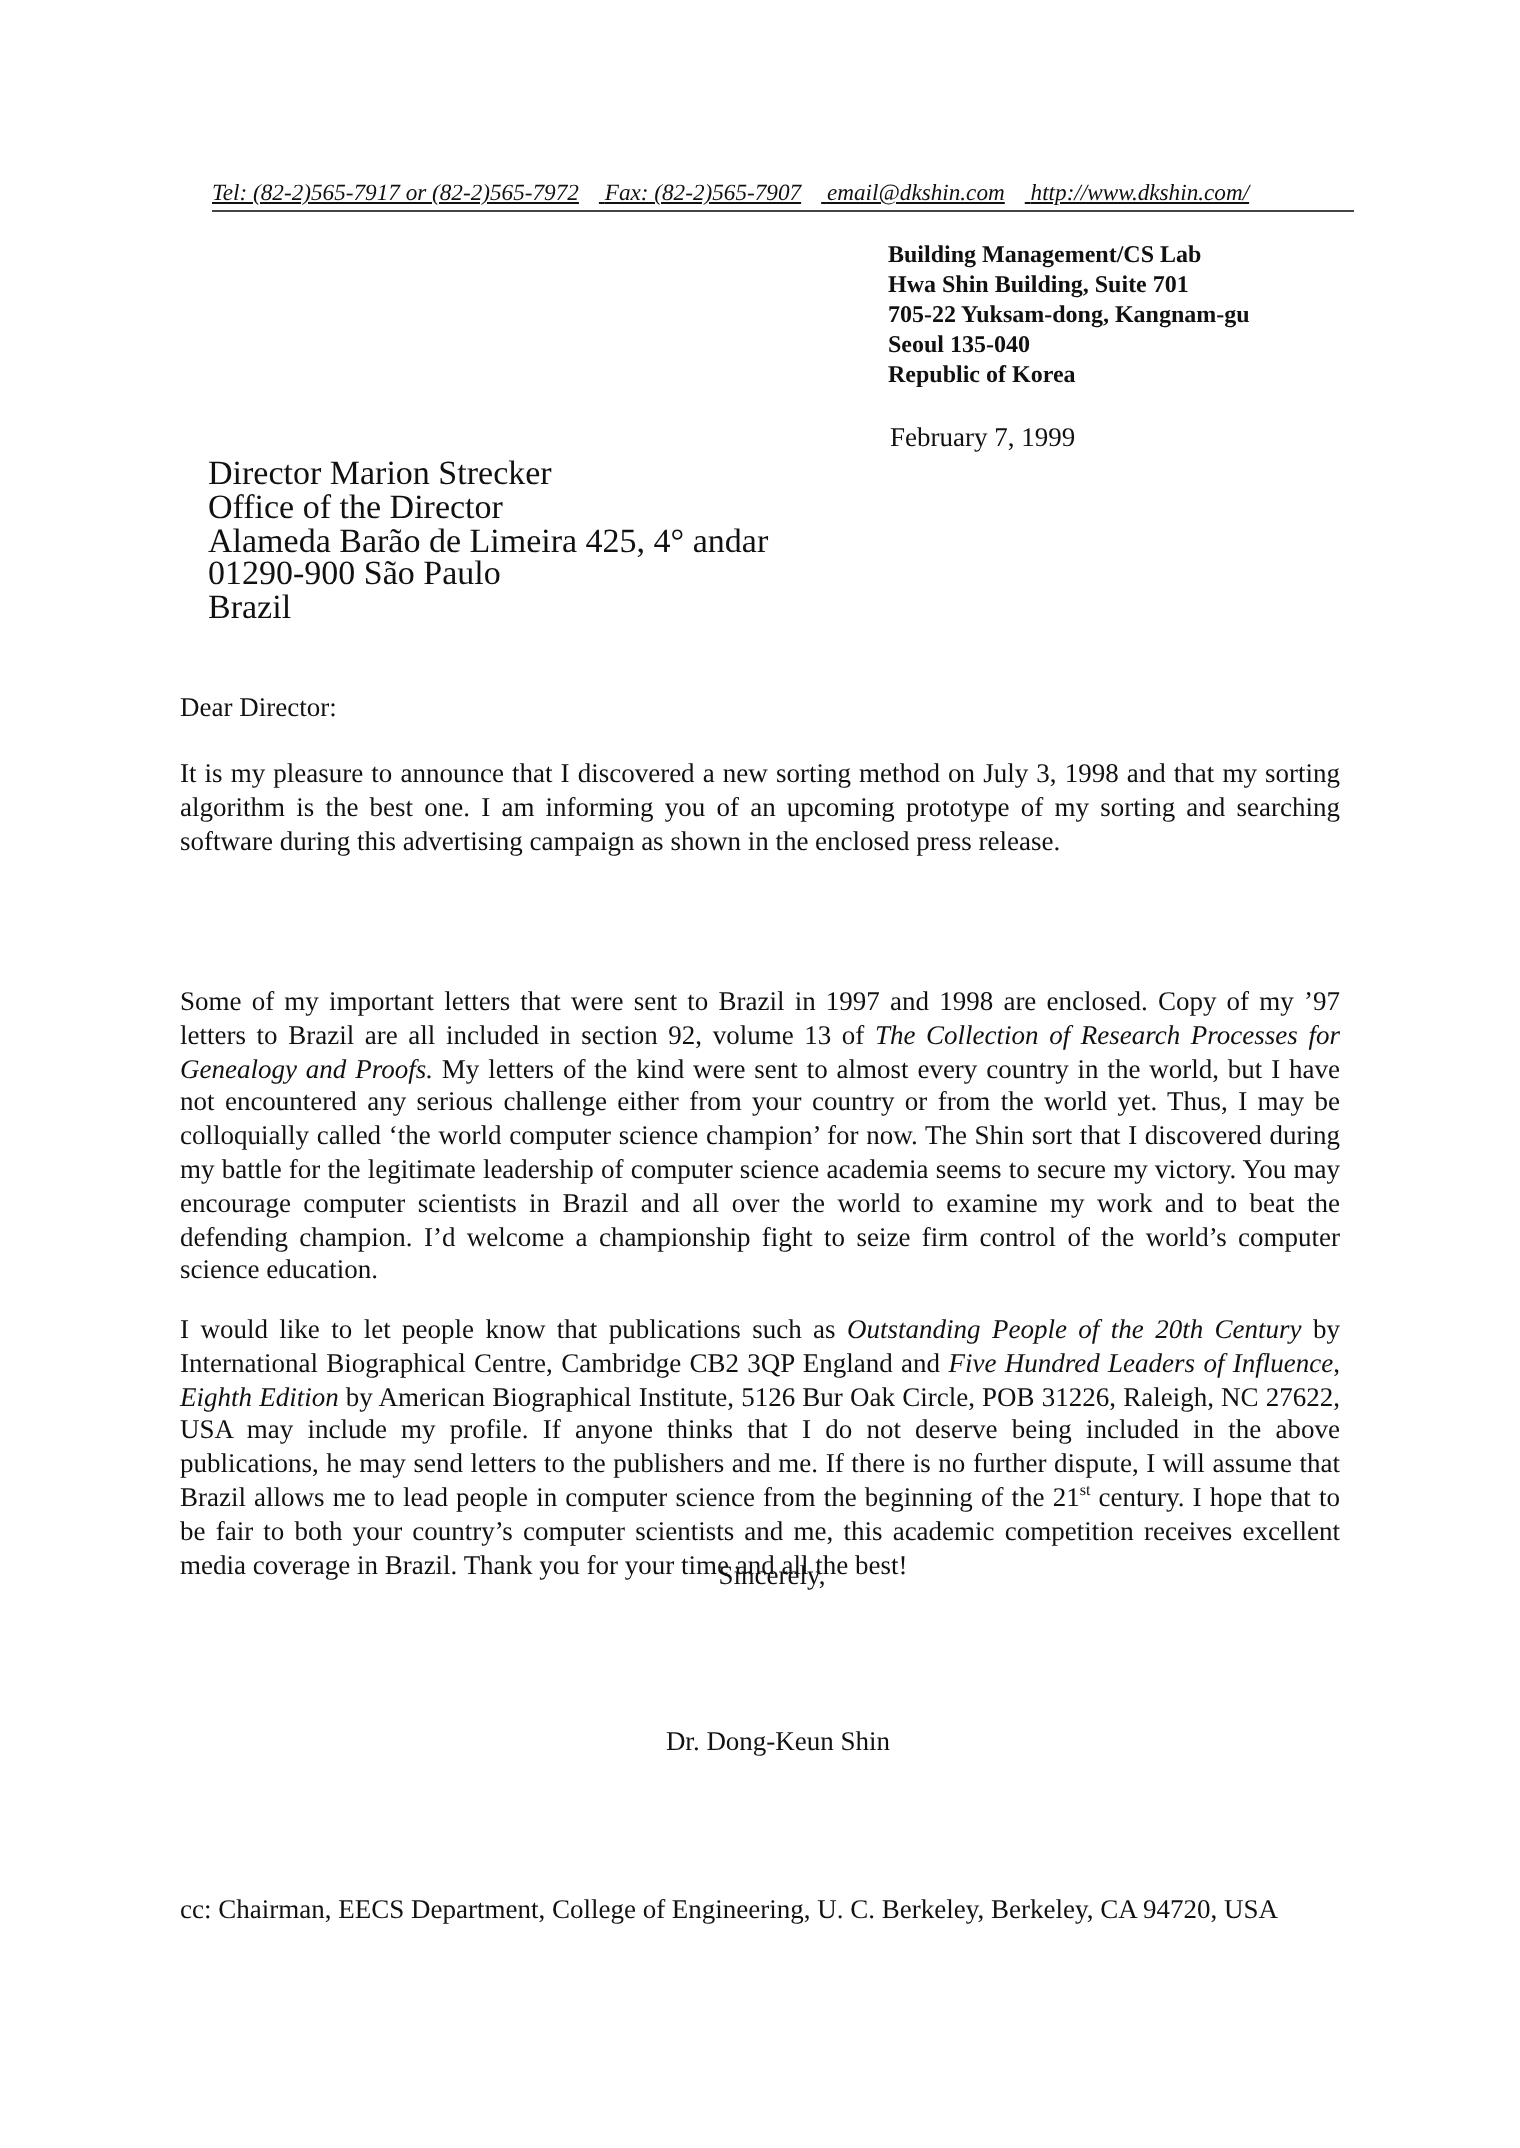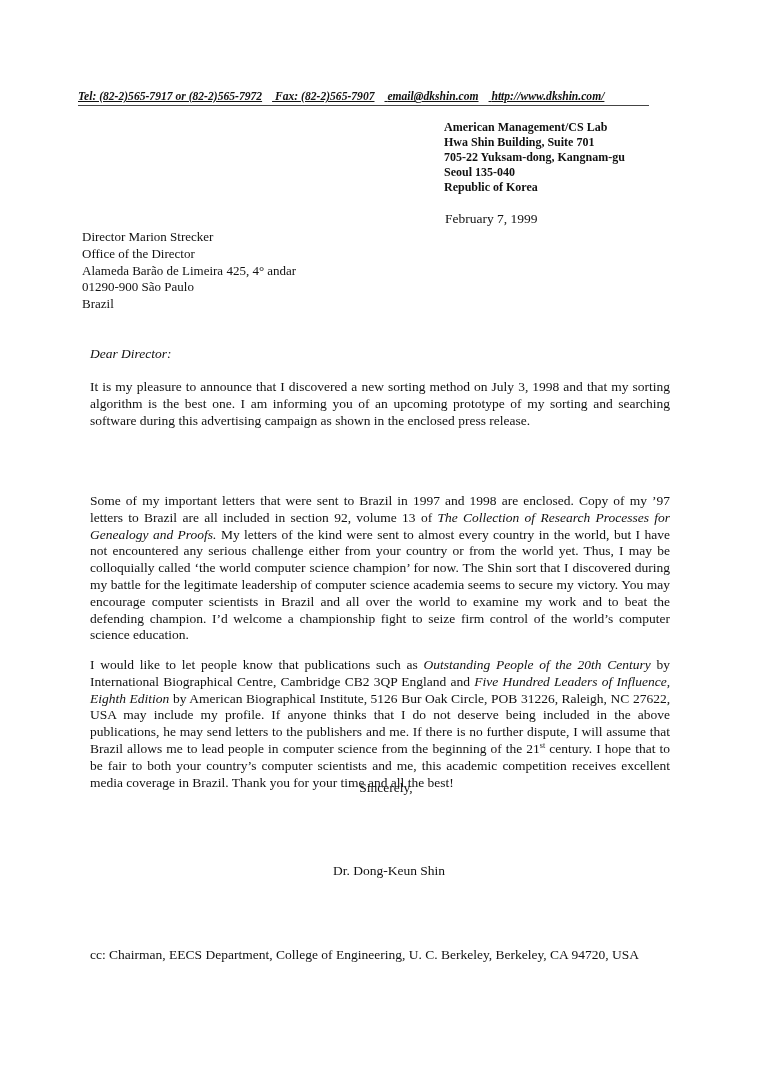--- a/index.html
+++ b/index.html
@@ -1,27 +1,27 @@
 <!DOCTYPE html>
 <html><head>
 <meta charset="utf-8">
 <style>
   html, body { margin: 0; padding: 0; background: #ffffff; }
   body { width: 760px; height: 1074px; position: relative; overflow: hidden;
          font-family: "Liberation Serif", serif; color: #111; }
   .page { position: absolute; left: 0; top: 0; width: 760px; height: 1074px; background: #fff; }
-  .header-line { position: absolute; left: 78px; top: 90px; width: 571px;
+  .header-line { position: absolute; left: 106px; top: 90px; width: 571px;
                  font-size: 11.6px; font-style: italic; text-decoration: underline;
-                 white-space: nowrap; border-bottom: 1.5px solid #444; padding-bottom: 1px; line-height: 14px; font-weight: bold; }
+                 white-space: nowrap; border-bottom: 1.5px solid #444; padding-bottom: 1px; line-height: 14px; }
   .header-line span { margin-right: 10px; }
   .header-line span:last-child { margin-right: 0; }
   .sender { position: absolute; left: 444px; top: 120px; font-size: 12px; font-weight: bold; line-height: 15px; }
   .date { position: absolute; left: 445px; top: 211px; font-size: 13.5px; }
-  .recipient { position: absolute; left: 82px; top: 229px; font-size: 13px; line-height: 16.8px; }
-  .salutation { position: absolute; left: 90px; top: 346px; font-size: 13.5px; font-style: italic; }
+  .recipient { position: absolute; left: 104px; top: 229px; font-size: 17px; line-height: 16.8px; }
+  .salutation { position: absolute; left: 90px; top: 346px; font-size: 13.5px; }
   .para { position: absolute; left: 90px; width: 580px; font-size: 13.5px; line-height: 16.8px;
           text-align: justify; }
   .p1 { top: 379px; }
   .p2 { top: 446px; margin-top: 47px; }
   .p3 { top: 613px; margin-top: 44px; }
   .closing { position: absolute; left: 0; width: 772px; text-align: center; top: 780px; font-size: 13.5px; }
   .signature { position: absolute; left: 0; width: 778px; text-align: center; top: 863px; font-size: 13.5px; }
   .cc { position: absolute; left: 90px; top: 947px; font-size: 13.5px; white-space: nowrap; }
   i { font-style: italic; }
   sup { font-size: 8px; line-height: 0; }
@@ -32,21 +32,21 @@
 <div class="page">
 
   <div class="header-line">
     <span>Tel: (82-2)565-7917 or (82-2)565-7972</span>
     <span>Fax: (82-2)565-7907</span>
     <span>email@dkshin.com</span>
     <span>http://www.dkshin.com/</span>
   </div>
 
   <div class="sender">
-    <div>American Management/CS Lab</div>
+    <div>Building Management/CS Lab</div>
     <div>Hwa Shin Building, Suite 701</div>
     <div>705-22 Yuksam-dong, Kangnam-gu</div>
     <div>Seoul 135-040</div>
     <div>Republic of Korea</div>
   </div>
 
   <div class="date">February 7, 1999</div>
 
   <div class="recipient">
     <div>Director Marion Strecker</div>

